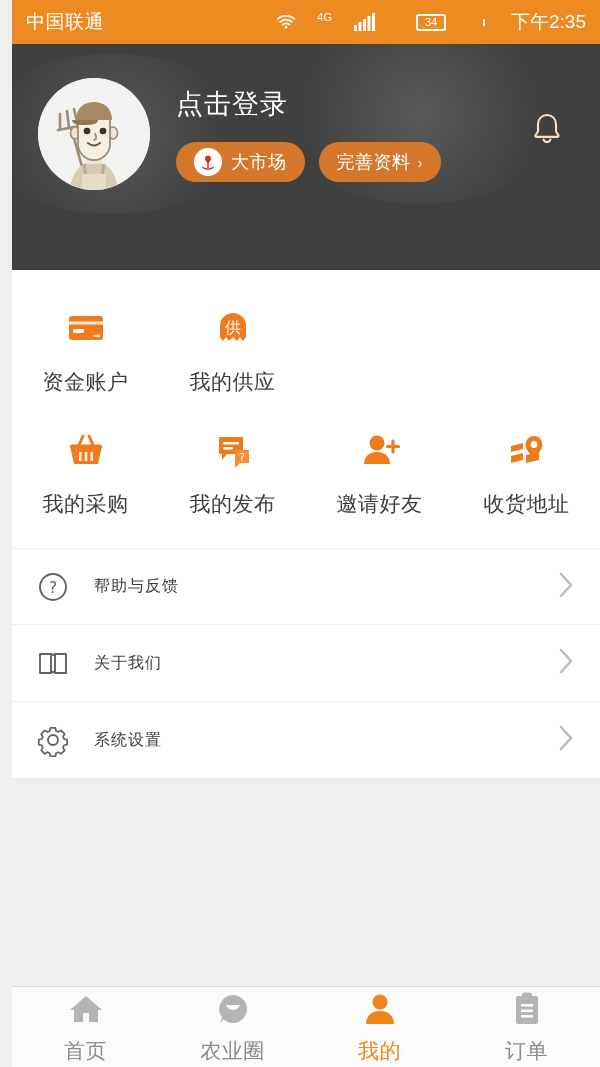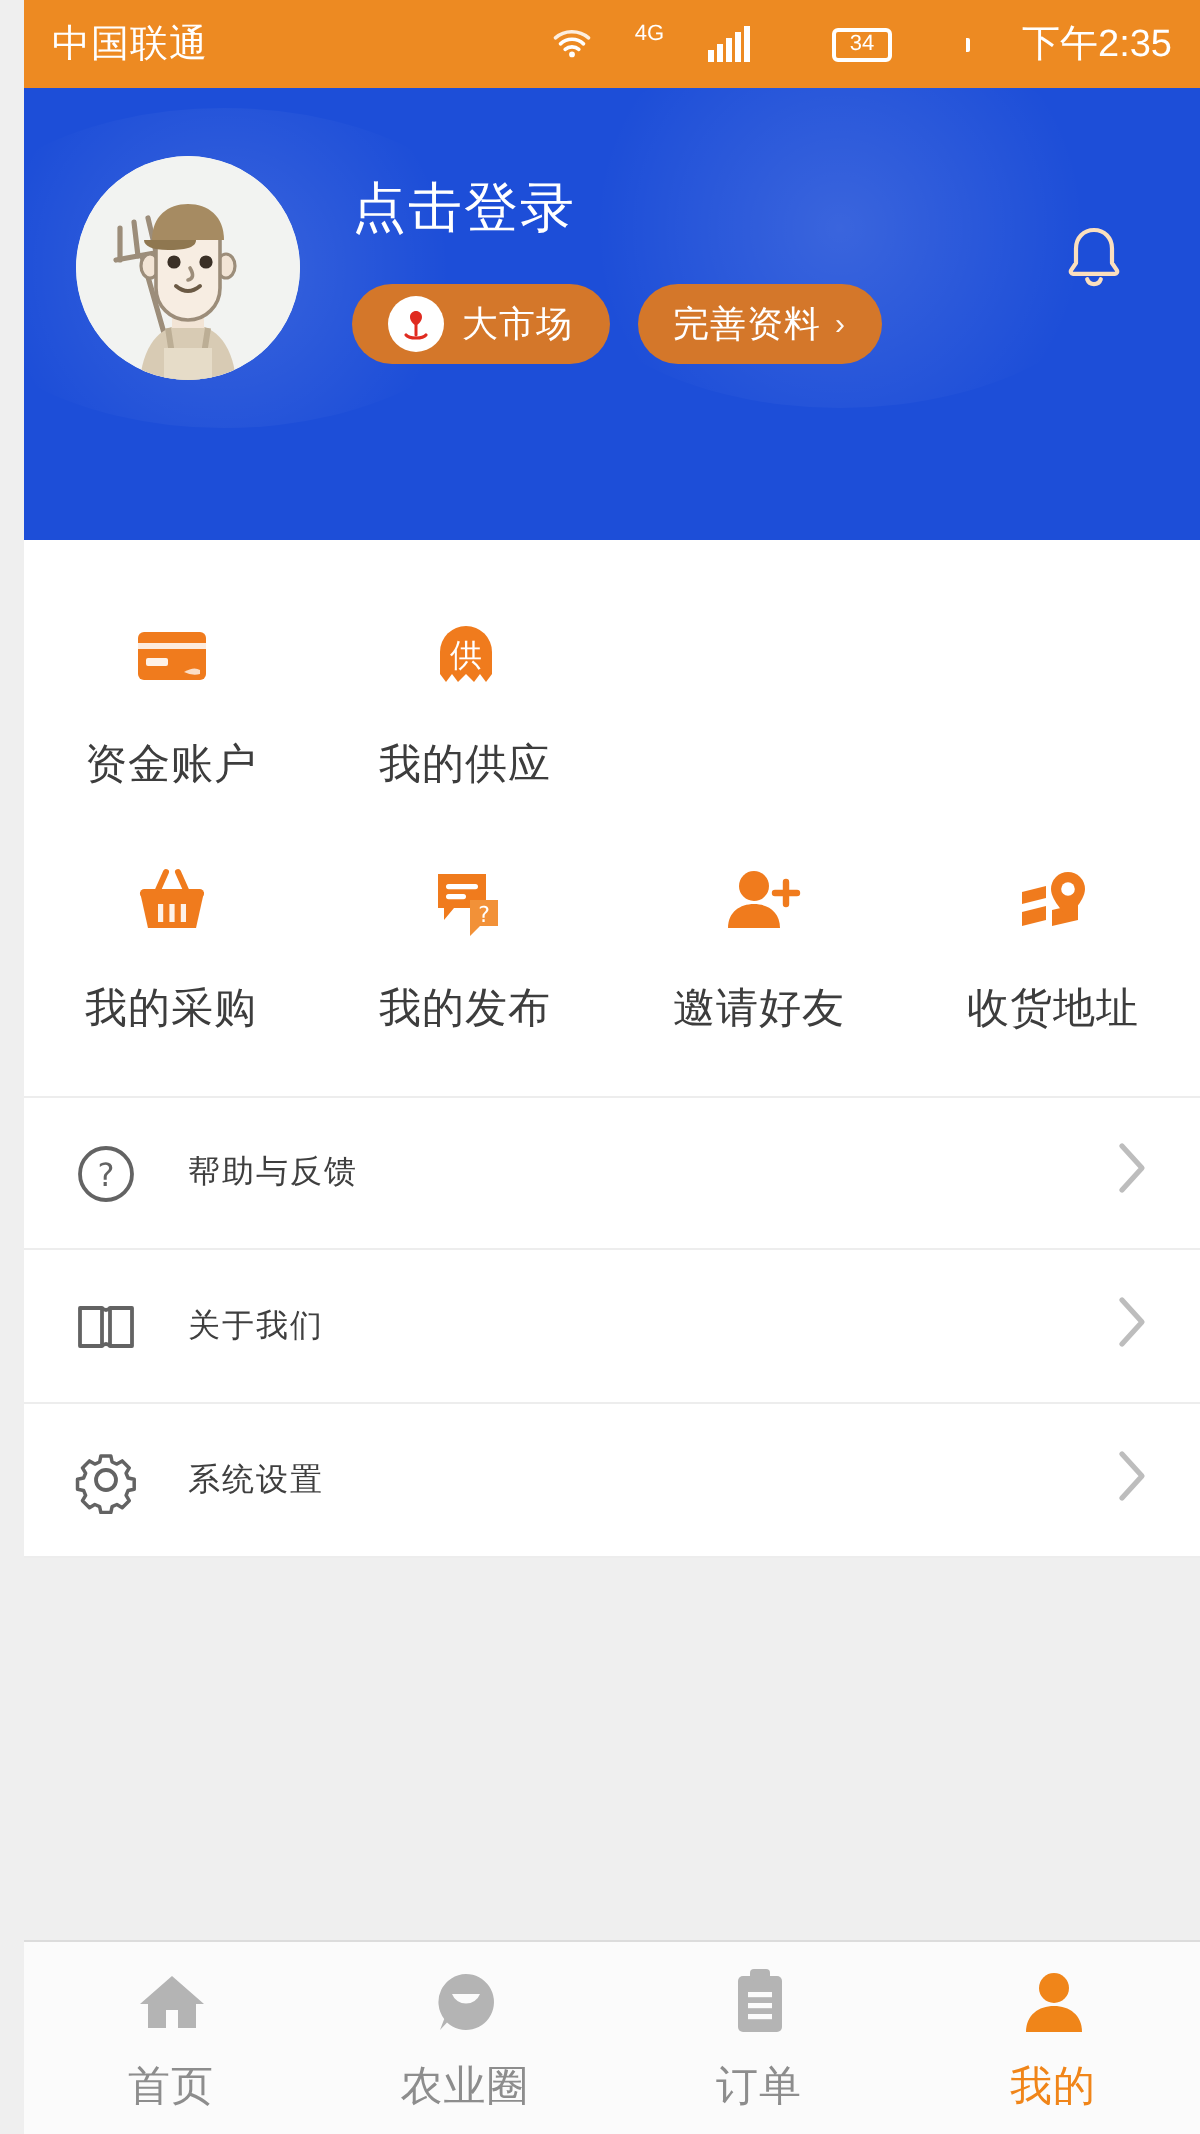--- a/index.html
+++ b/index.html
@@ -25,21 +25,21 @@
   .battery {
     border:2px solid #fff; border-radius:3px; width:30px; height:17px;
     display:flex; align-items:center; justify-content:center;
     font-size:11px; color:#fff; line-height:1; margin:0 18px;
   }
   .battery-cap { width:2px; height:7px; background:#fff; border-radius:0 1px 1px 0; margin-left:-3px; }
   .clock { font-size:19px; color:#fff; margin-left:4px; }
 
   
   .header {
-    background:#1d4ed8; height:226px; position:relative; flex:none; overflow:hidden;
+    background:#404040; height:226px; position:relative; flex:none; overflow:hidden;
   }
   .header .glow1, .header .glow2 {
     position:absolute; border-radius:50%;
     background:radial-gradient(circle, rgba(255,255,255,.13) 0%, rgba(255,255,255,0) 70%);
     pointer-events:none;
   }
   .glow1 { width:280px; height:160px; left:-40px; top:10px; }
   .glow2 { width:300px; height:180px; right:30px; top:-20px;
            background:linear-gradient(115deg, rgba(255,255,255,0) 40%, rgba(255,255,255,.10) 55%, rgba(255,255,255,0) 70%); }
   .bell { position:absolute; right:30px; top:62px; width:46px; height:46px; }
@@ -81,21 +81,21 @@
   }
   .list-row:first-child { border-top:1px solid #ededed; }
   .row-icon { width:46px; display:flex; align-items:center; justify-content:flex-start; flex:none; }
   .row-label { font-size:16px; color:#3f3f3f; margin-left:12px; letter-spacing:1px; }
   .row-chev { margin-left:auto; }
 
   .filler { flex:1 1 auto; background:#efefef; }
 
   
   .tabbar {
-    height:97px; background:#fbfbfb; border-top:1px solid #dcdcdc;
+    height:81px; background:#fbfbfb; border-top:1px solid #dcdcdc;
     display:flex; flex:none;
   }
   .tab { flex:1; display:flex; flex-direction:column; align-items:center; justify-content:center; gap:9px; }
   .tab-icon { height:38px; display:flex; align-items:center; justify-content:center; }
   .tab-label { font-size:21px; color:#8d8d8d; letter-spacing:.5px; }
   .tab.active .tab-label { color:#F08519; }
 </style>
 </head>
 <body>
 
@@ -349,37 +349,37 @@
     <div class="tab">
       <span class="tab-icon">
         <svg width="38" height="38" viewBox="0 0 38 38">
           <path d="M19 5 a14 14 0 1 1 -9.5 24.3 L6 33 l2.1-5.5 A14 14 0 0 1 19 5z" fill="#b4b4b4"></path>
           <path d="M12 15 a7.5 7.5 0 0 0 14 0" fill="#fbfbfb"></path>
         </svg>
       </span>
       <span class="tab-label">农业圈</span>
     </div>
 
+    <div class="tab active">
+      <span class="tab-icon">
+        <svg width="38" height="38" viewBox="0 0 38 38">
+          <circle cx="19" cy="12" r="7.5" fill="#F08519"></circle>
+          <path d="M5 34 c0-8.5 6.3-13 14-13 s14 4.5 14 13z" fill="#F08519"></path>
+        </svg>
+      </span>
+      <span class="tab-label">我的</span>
+    </div>
+
     <div class="tab">
       <span class="tab-icon">
         <svg width="38" height="38" viewBox="0 0 38 38">
           <rect x="8" y="6" width="22" height="28" rx="2.5" fill="#b4b4b4"></rect>
           <rect x="14" y="2.5" width="10" height="6" rx="2" fill="#b4b4b4"></rect>
           <rect x="13" y="14" width="12" height="2.6" fill="#fbfbfb"></rect>
           <rect x="13" y="19.5" width="12" height="2.6" fill="#fbfbfb"></rect>
           <rect x="13" y="25" width="12" height="2.6" fill="#fbfbfb"></rect>
         </svg>
       </span>
       <span class="tab-label">订单</span>
     </div>
-
-    <div class="tab active">
-      <span class="tab-icon">
-        <svg width="38" height="38" viewBox="0 0 38 38">
-          <circle cx="19" cy="12" r="7.5" fill="#F08519"></circle>
-          <path d="M5 34 c0-8.5 6.3-13 14-13 s14 4.5 14 13z" fill="#F08519"></path>
-        </svg>
-      </span>
-      <span class="tab-label">我的</span>
-    </div>
   </div>
 
 </div>
 
 </body></html>

